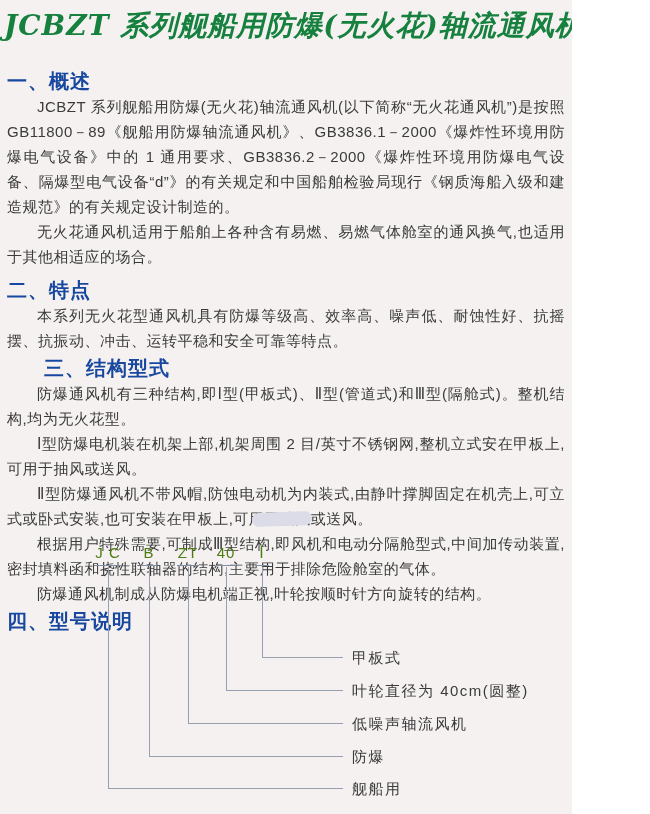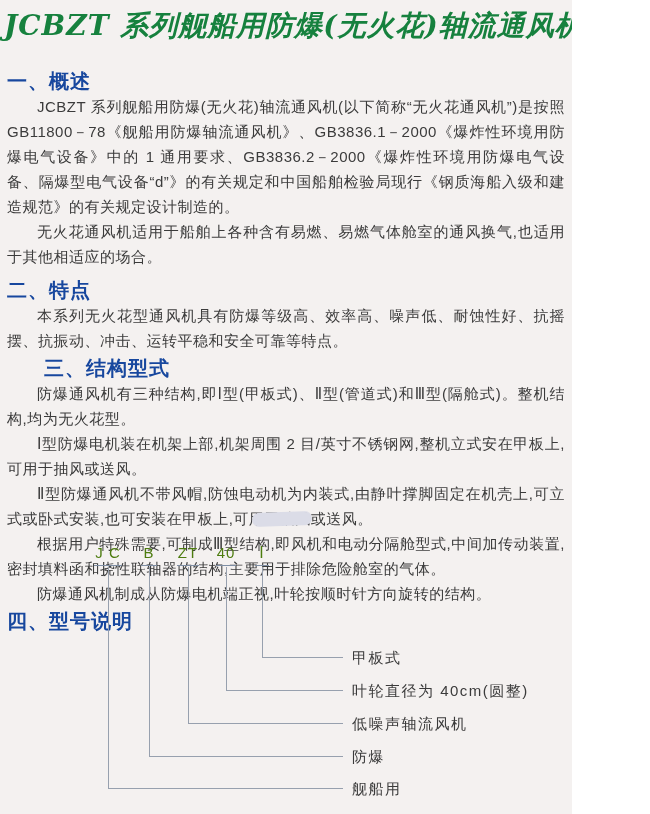--- a/index.html
+++ b/index.html
@@ -102,21 +102,21 @@
   .c4{left:262px;} .u4{left:255px;width:14px;} .l4{left:262px;width:81px;height:91px;}  .t4{top:109px;}
 </style>
 </head>
 <body>
 
 <div class="page">
 
   <h1 class="title">JCBZT 系列舰船用防爆(无火花)轴流通风机</h1>
 
   <h2 class="sec-heading h-overview">一、概述</h2>
-  <p class="para">JCBZT 系列舰船用防爆(无火花)轴流通风机(以下简称“无火花通风机”)是按照 GB11800－78《舰船用防爆轴流通风机》、GB3836.1－2000《爆炸性环境用防爆电气设备》中的 1 通用要求、GB3836.2－2000《爆炸性环境用防爆电气设备、隔爆型电气设备“d”》的有关规定和中国船舶检验局现行《钢质海船入级和建造规范》的有关规定设计制造的。</p>
+  <p class="para">JCBZT 系列舰船用防爆(无火花)轴流通风机(以下简称“无火花通风机”)是按照 GB11800－89《舰船用防爆轴流通风机》、GB3836.1－2000《爆炸性环境用防爆电气设备》中的 1 通用要求、GB3836.2－2000《爆炸性环境用防爆电气设备、隔爆型电气设备“d”》的有关规定和中国船舶检验局现行《钢质海船入级和建造规范》的有关规定设计制造的。</p>
   <p class="para">无火花通风机适用于船舶上各种含有易燃、易燃气体舱室的通风换气,也适用于其他相适应的场合。</p>
 
   <h2 class="sec-heading h-features">二、特点</h2>
   <p class="para">本系列无火花型通风机具有防爆等级高、效率高、噪声低、耐蚀性好、抗摇摆、抗振动、冲击、运转平稳和安全可靠等特点。</p>
 
   <h2 class="sec-heading h-structure">三、结构型式</h2>
   <p class="para">防爆通风机有三种结构,即Ⅰ型(甲板式)、Ⅱ型(管道式)和Ⅲ型(隔舱式)。整机结构,均为无火花型。</p>
   <p class="para">Ⅰ型防爆电机装在机架上部,机架周围 2 目/英寸不锈钢网,整机立式安在甲板上,可用于抽风或送风。</p>
   <p class="para">Ⅱ型防爆通风机不带风帽,防蚀电动机为内装式,由静叶撑脚固定在机壳上,可立式或卧式安装,也可安装在甲板上,可用于抽风或送风。</p>
   <p class="para">根据用户特殊需要,可制成Ⅲ型结构,即风机和电动分隔舱型式,中间加传动装置,密封填料函和挠性联轴器的结构,主要用于排除危险舱室的气体。</p>

